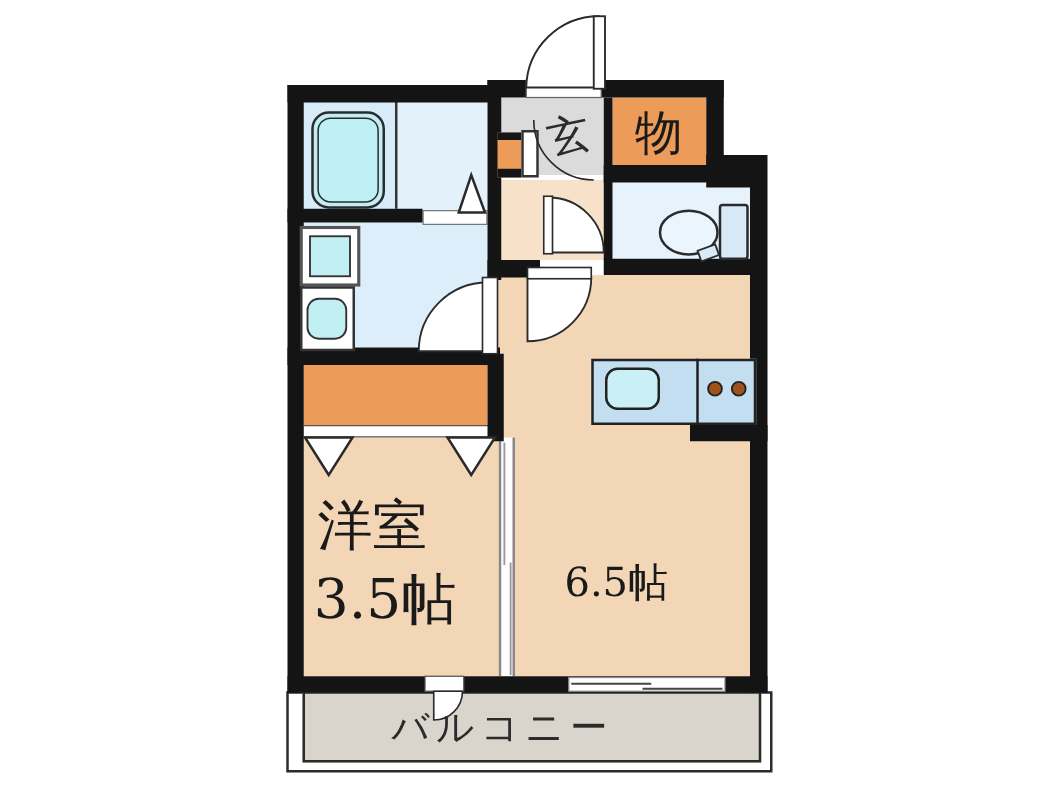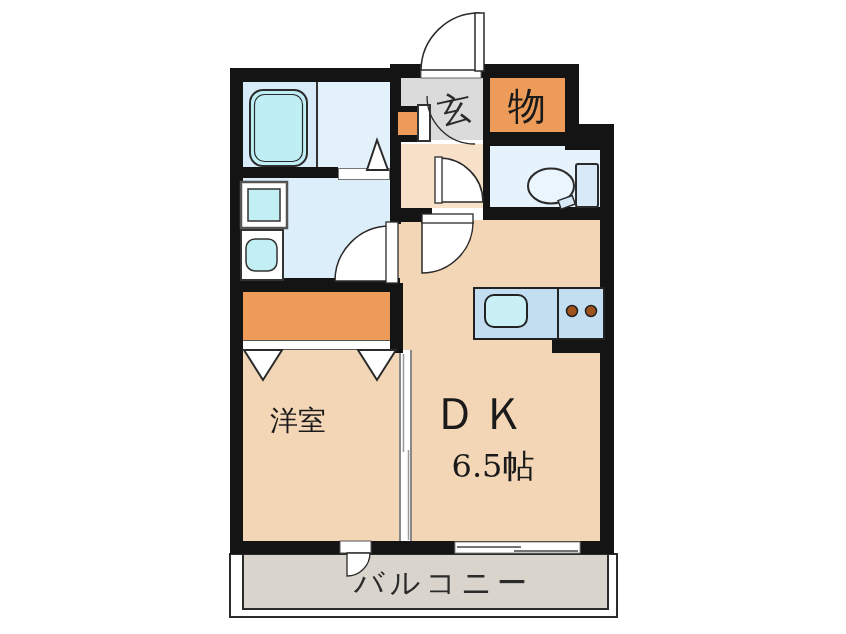--- a/index.html
+++ b/index.html
@@ -118,20 +118,20 @@
       <path d="M457,547 L521,547" stroke="#444" stroke-width="1.5" fill="none"></path>
       <path d="M514,551 L578,551" stroke="#444" stroke-width="1.5" fill="none"></path>
     </g>
 
     <g>
       <path d="M403.5,354 L403.5,452" stroke="#999" stroke-width="1.5" fill="none"></path>
       <path d="M408.5,450 L408.5,540" stroke="#999" stroke-width="1.5" fill="none"></path>
     </g>
   </svg>
 
-  <div class="lbl" style="left:298px;top:421px;font-size:28px;">洋室</div>
-  <div class="lbl" style="left:482px;top:413px;font-size:45px;letter-spacing:4px;">ＤＫ</div>
+  <div class="lbl" style="left:298px;top:421px;font-size:44px;">洋室</div>
+  <div class="lbl" style="left:308px;top:480px;font-size:44px;">3.5帖</div>
   <div class="lbl" style="left:493px;top:466px;font-size:32px;">6.5帖</div>
   <div class="lbl" style="left:527px;top:106px;font-size:38px;">物</div>
   <div class="lbl rot" style="left:455px;top:109px;font-size:34px;color:#2b2b2b;">玄</div>
-  <div class="lbl" style="left:443px;top:583px;font-size:30px;letter-spacing:5px;color:#2b2b2b;">バルコニー</div>
+  <div class="lbl" style="left:402px;top:583px;font-size:30px;letter-spacing:5px;color:#2b2b2b;">バルコニー</div>
 
 </div>
 
 </body></html>

